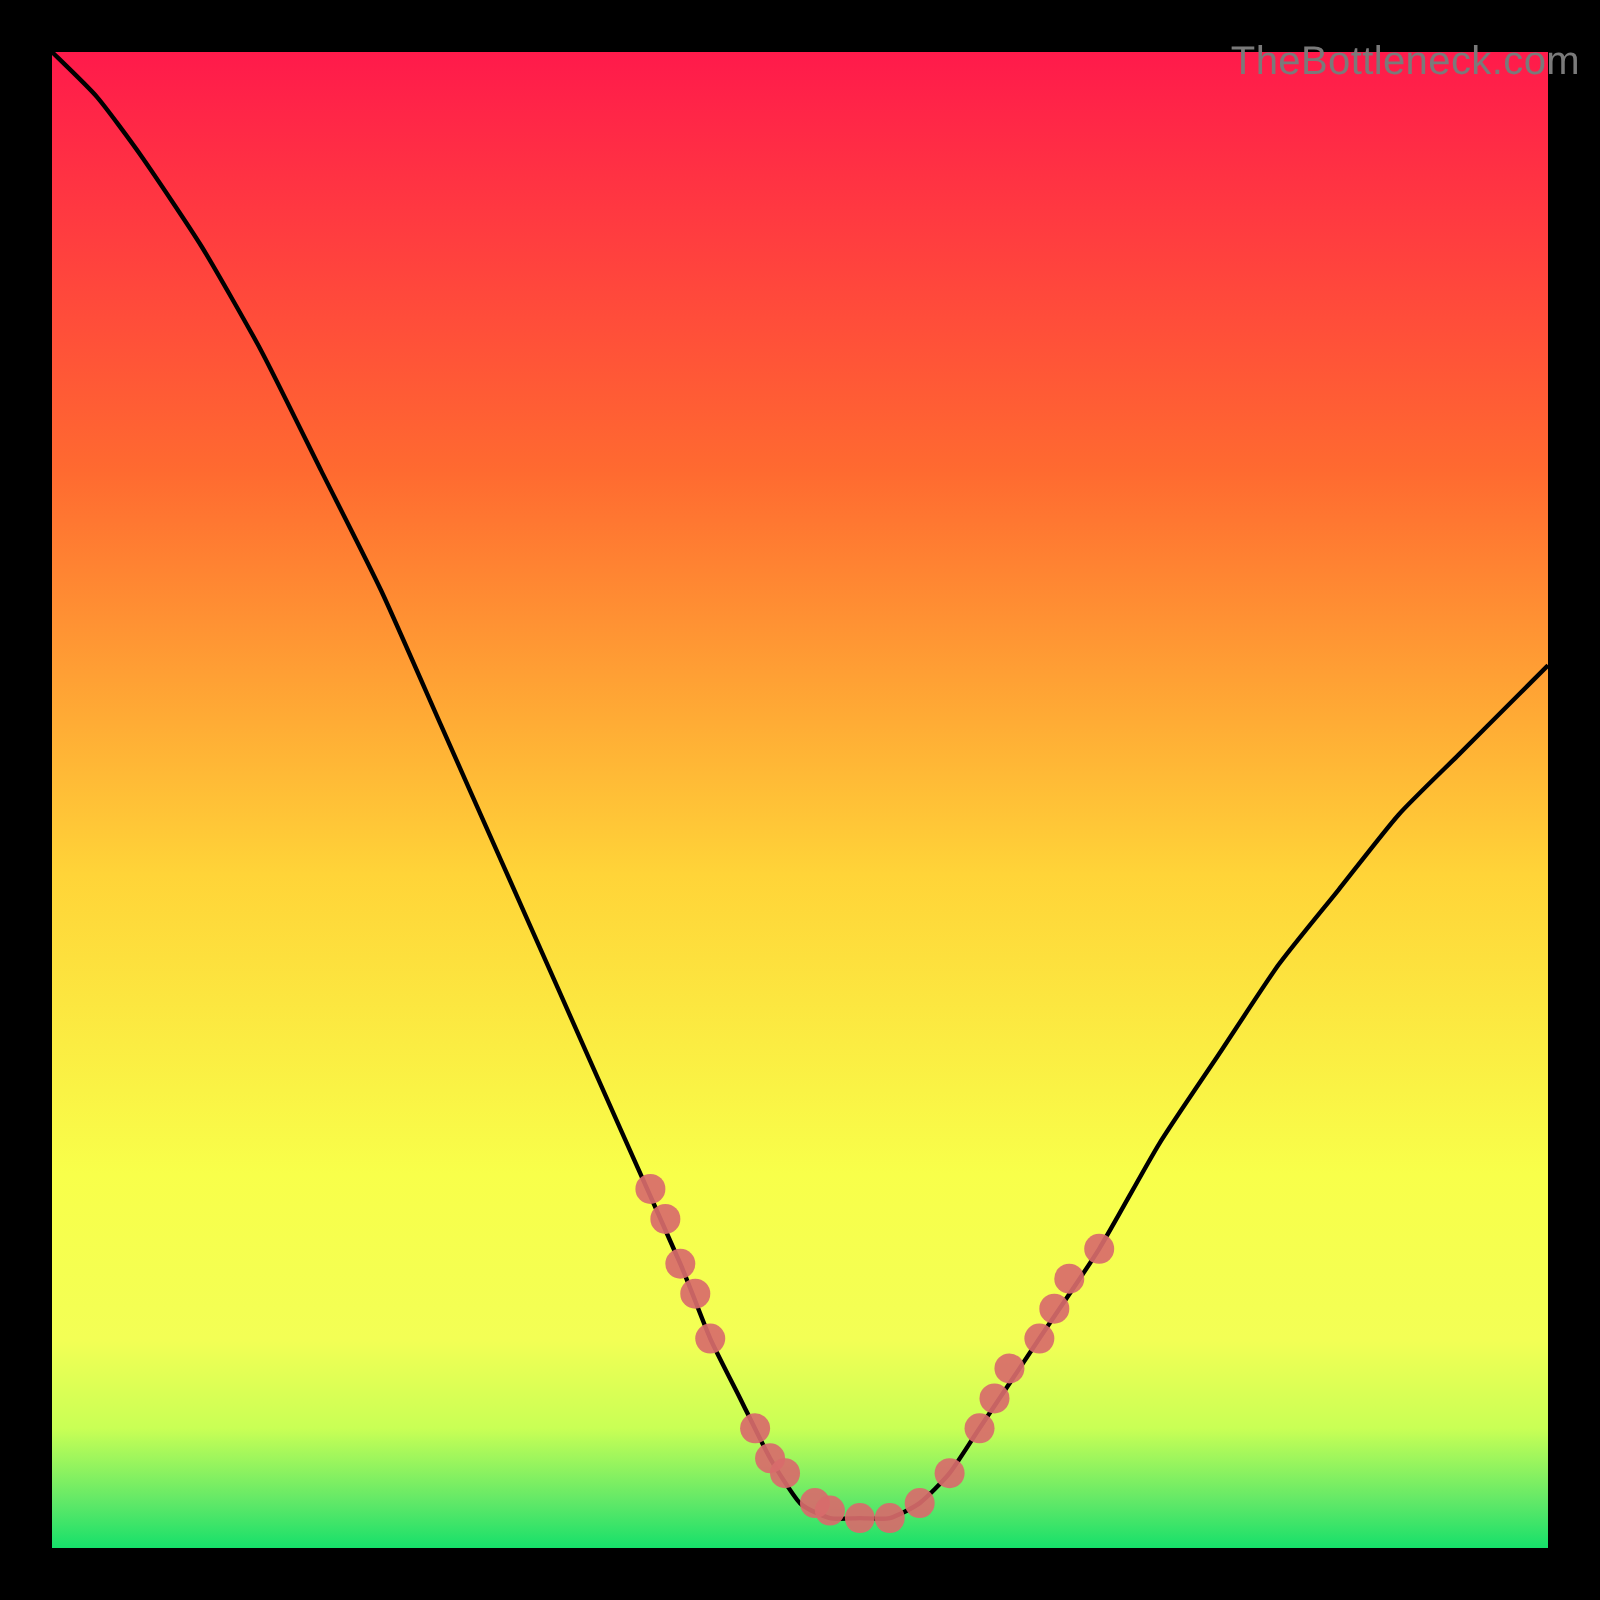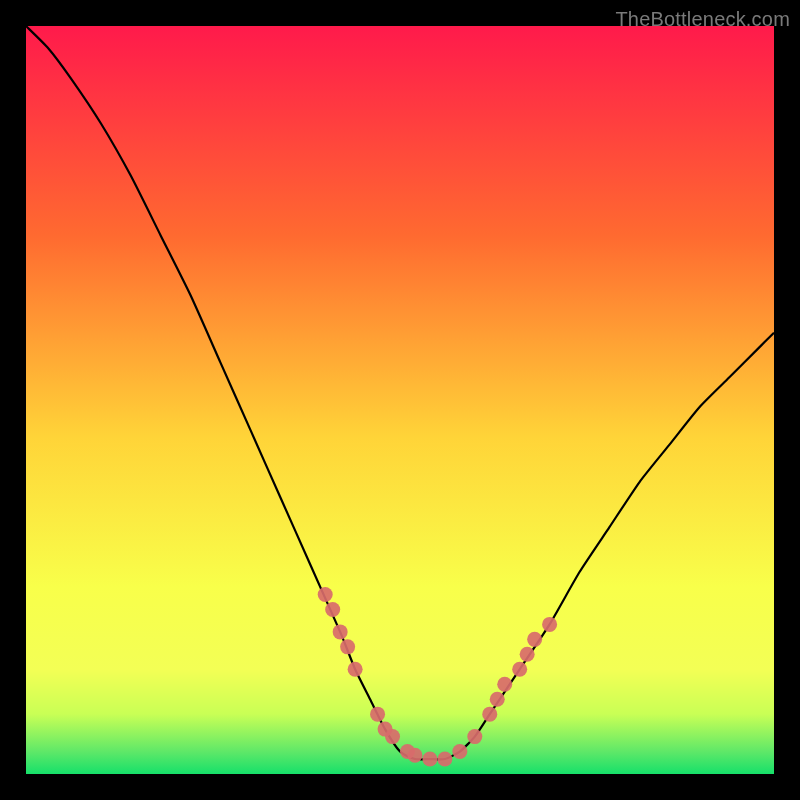--- a/index.html
+++ b/index.html
@@ -21,21 +21,21 @@
   }
   .plot-area {
     position: absolute;
     left: 0;
     top: 0;
     width: 748px;
     height: 748px;
   }
   .watermark {
     position: absolute;
-    top: 8px;
+    top: 20px;
     right: 10px;
     color: #7a7a7a;
     font-size: 20px;
     font-weight: 500;
     letter-spacing: 0.2px;
     z-index: 20;
     margin-left: 40px;
   }
   svg { display: block; }
 </style>

